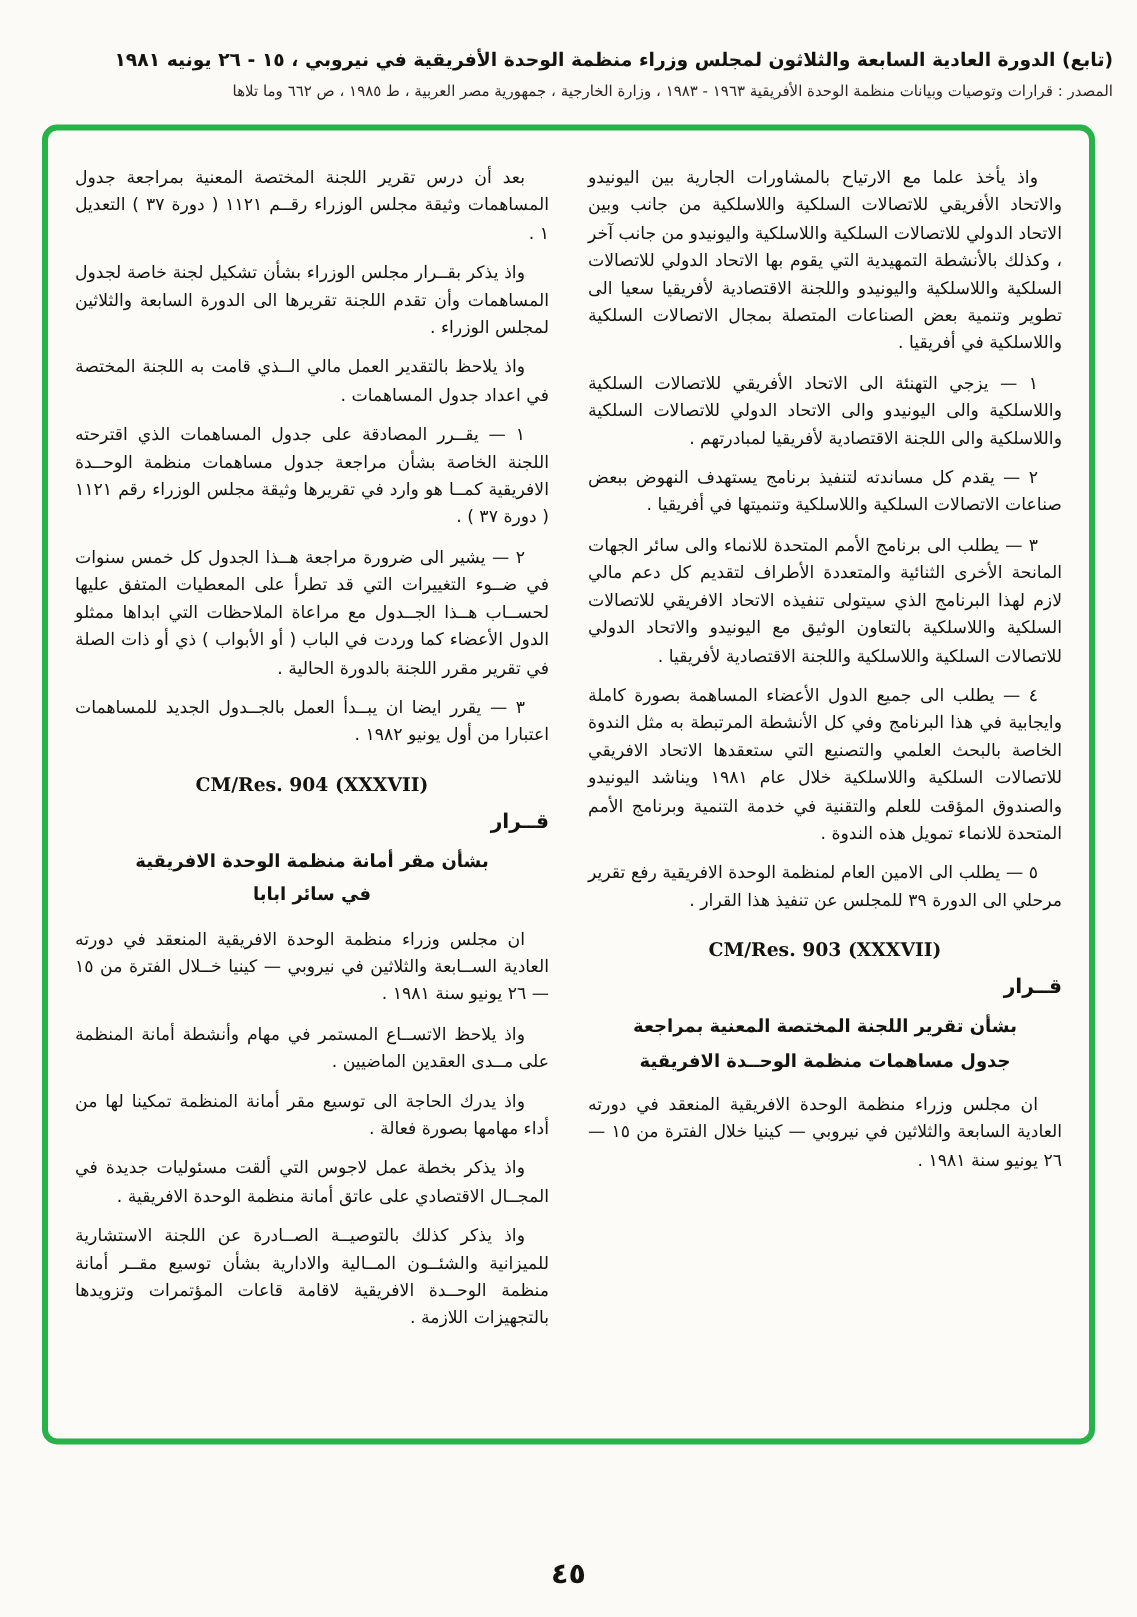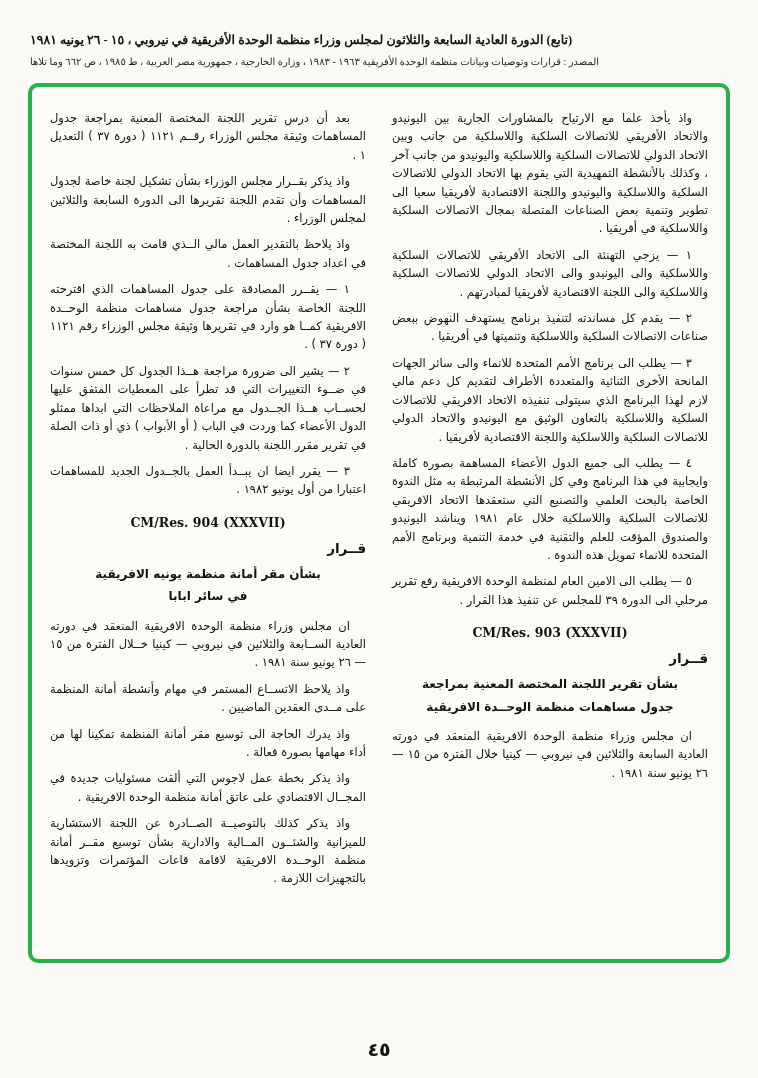--- a/index.html
+++ b/index.html
@@ -14,23 +14,22 @@
     margin: 0 auto;
     background: #fbfaf6;
     color: #151310;
     font-family: "DejaVu Sans", sans-serif;
     direction: rtl;
     overflow: hidden;
     box-sizing: border-box;
     padding-top: 30px;
   }
   .doc-header {
-    text-align: left;
-    padding: 0 30px;
-    font-family: Liberation Serif, serif;
+    text-align: right;
+    padding: 0 16px;
   }
   .doc-header .line1 {
     font-size: 12.5px;
     font-weight: bold;
     line-height: 1.6;
   }
   .doc-header .line2 {
     font-size: 10px;
     margin-top: 4px;
     color: #2a2722;
@@ -127,21 +126,21 @@
 
       <section class="col">
         <p class="body">بعد أن درس تقرير اللجنة المختصة المعنية بمراجعة جدول المساهمات وثيقة مجلس الوزراء رقــم ١١٢١ ( دورة ٣٧ ) التعديل ١ .</p>
         <p class="body">واذ يذكر بقــرار مجلس الوزراء بشأن تشكيل لجنة خاصة لجدول المساهمات وأن تقدم اللجنة تقريرها الى الدورة السابعة والثلاثين لمجلس الوزراء .</p>
         <p class="body">واذ يلاحظ بالتقدير العمل مالي الــذي قامت به اللجنة المختصة في اعداد جدول المساهمات .</p>
         <p class="body">١ — يقــرر المصادقة على جدول المساهمات الذي اقترحته اللجنة الخاصة بشأن مراجعة جدول مساهمات منظمة الوحــدة الافريقية كمــا هو وارد في تقريرها وثيقة مجلس الوزراء رقم ١١٢١ ( دورة ٣٧ ) .</p>
         <p class="body">٢ — يشير الى ضرورة مراجعة هــذا الجدول كل خمس سنوات في ضــوء التغييرات التي قد تطرأ على المعطيات المتفق عليها لحســاب هــذا الجــدول مع مراعاة الملاحظات التي ابداها ممثلو الدول الأعضاء كما وردت في الباب ( أو الأبواب ) ذي أو ذات الصلة في تقرير مقرر اللجنة بالدورة الحالية .</p>
         <p class="body">٣ — يقرر ايضا ان يبــدأ العمل بالجــدول الجديد للمساهمات اعتبارا من أول يونيو ١٩٨٢ .</p>
         <div class="res-code">CM/Res. 904 (XXXVII)</div>
         <div class="res-title">قــرار</div>
-        <div class="res-subtitle">بشأن مقر أمانة منظمة يونيه الافريقية</div>
+        <div class="res-subtitle">بشأن مقر أمانة منظمة الوحدة الافريقية</div>
         <div class="res-subtitle last">في سائر ابابا</div>
         <p class="body">ان مجلس وزراء منظمة الوحدة الافريقية المنعقد في دورته العادية الســابعة والثلاثين في نيروبي — كينيا خــلال الفترة من ١٥ — ٢٦ يونيو سنة ١٩٨١ .</p>
         <p class="body">واذ يلاحظ الاتســاع المستمر في مهام وأنشطة أمانة المنظمة على مــدى العقدين الماضيين .</p>
         <p class="body">واذ يدرك الحاجة الى توسيع مقر أمانة المنظمة تمكينا لها من أداء مهامها بصورة فعالة .</p>
         <p class="body">واذ يذكر بخطة عمل لاجوس التي ألقت مسئوليات جديدة في المجــال الاقتصادي على عاتق أمانة منظمة الوحدة الافريقية .</p>
         <p class="body">واذ يذكر كذلك بالتوصيــة الصــادرة عن اللجنة الاستشارية للميزانية والشئــون المــالية والادارية بشأن توسيع مقــر أمانة منظمة الوحــدة الافريقية لاقامة قاعات المؤتمرات وتزويدها بالتجهيزات اللازمة .</p>
       </section>
 
     </div>
   </div>

